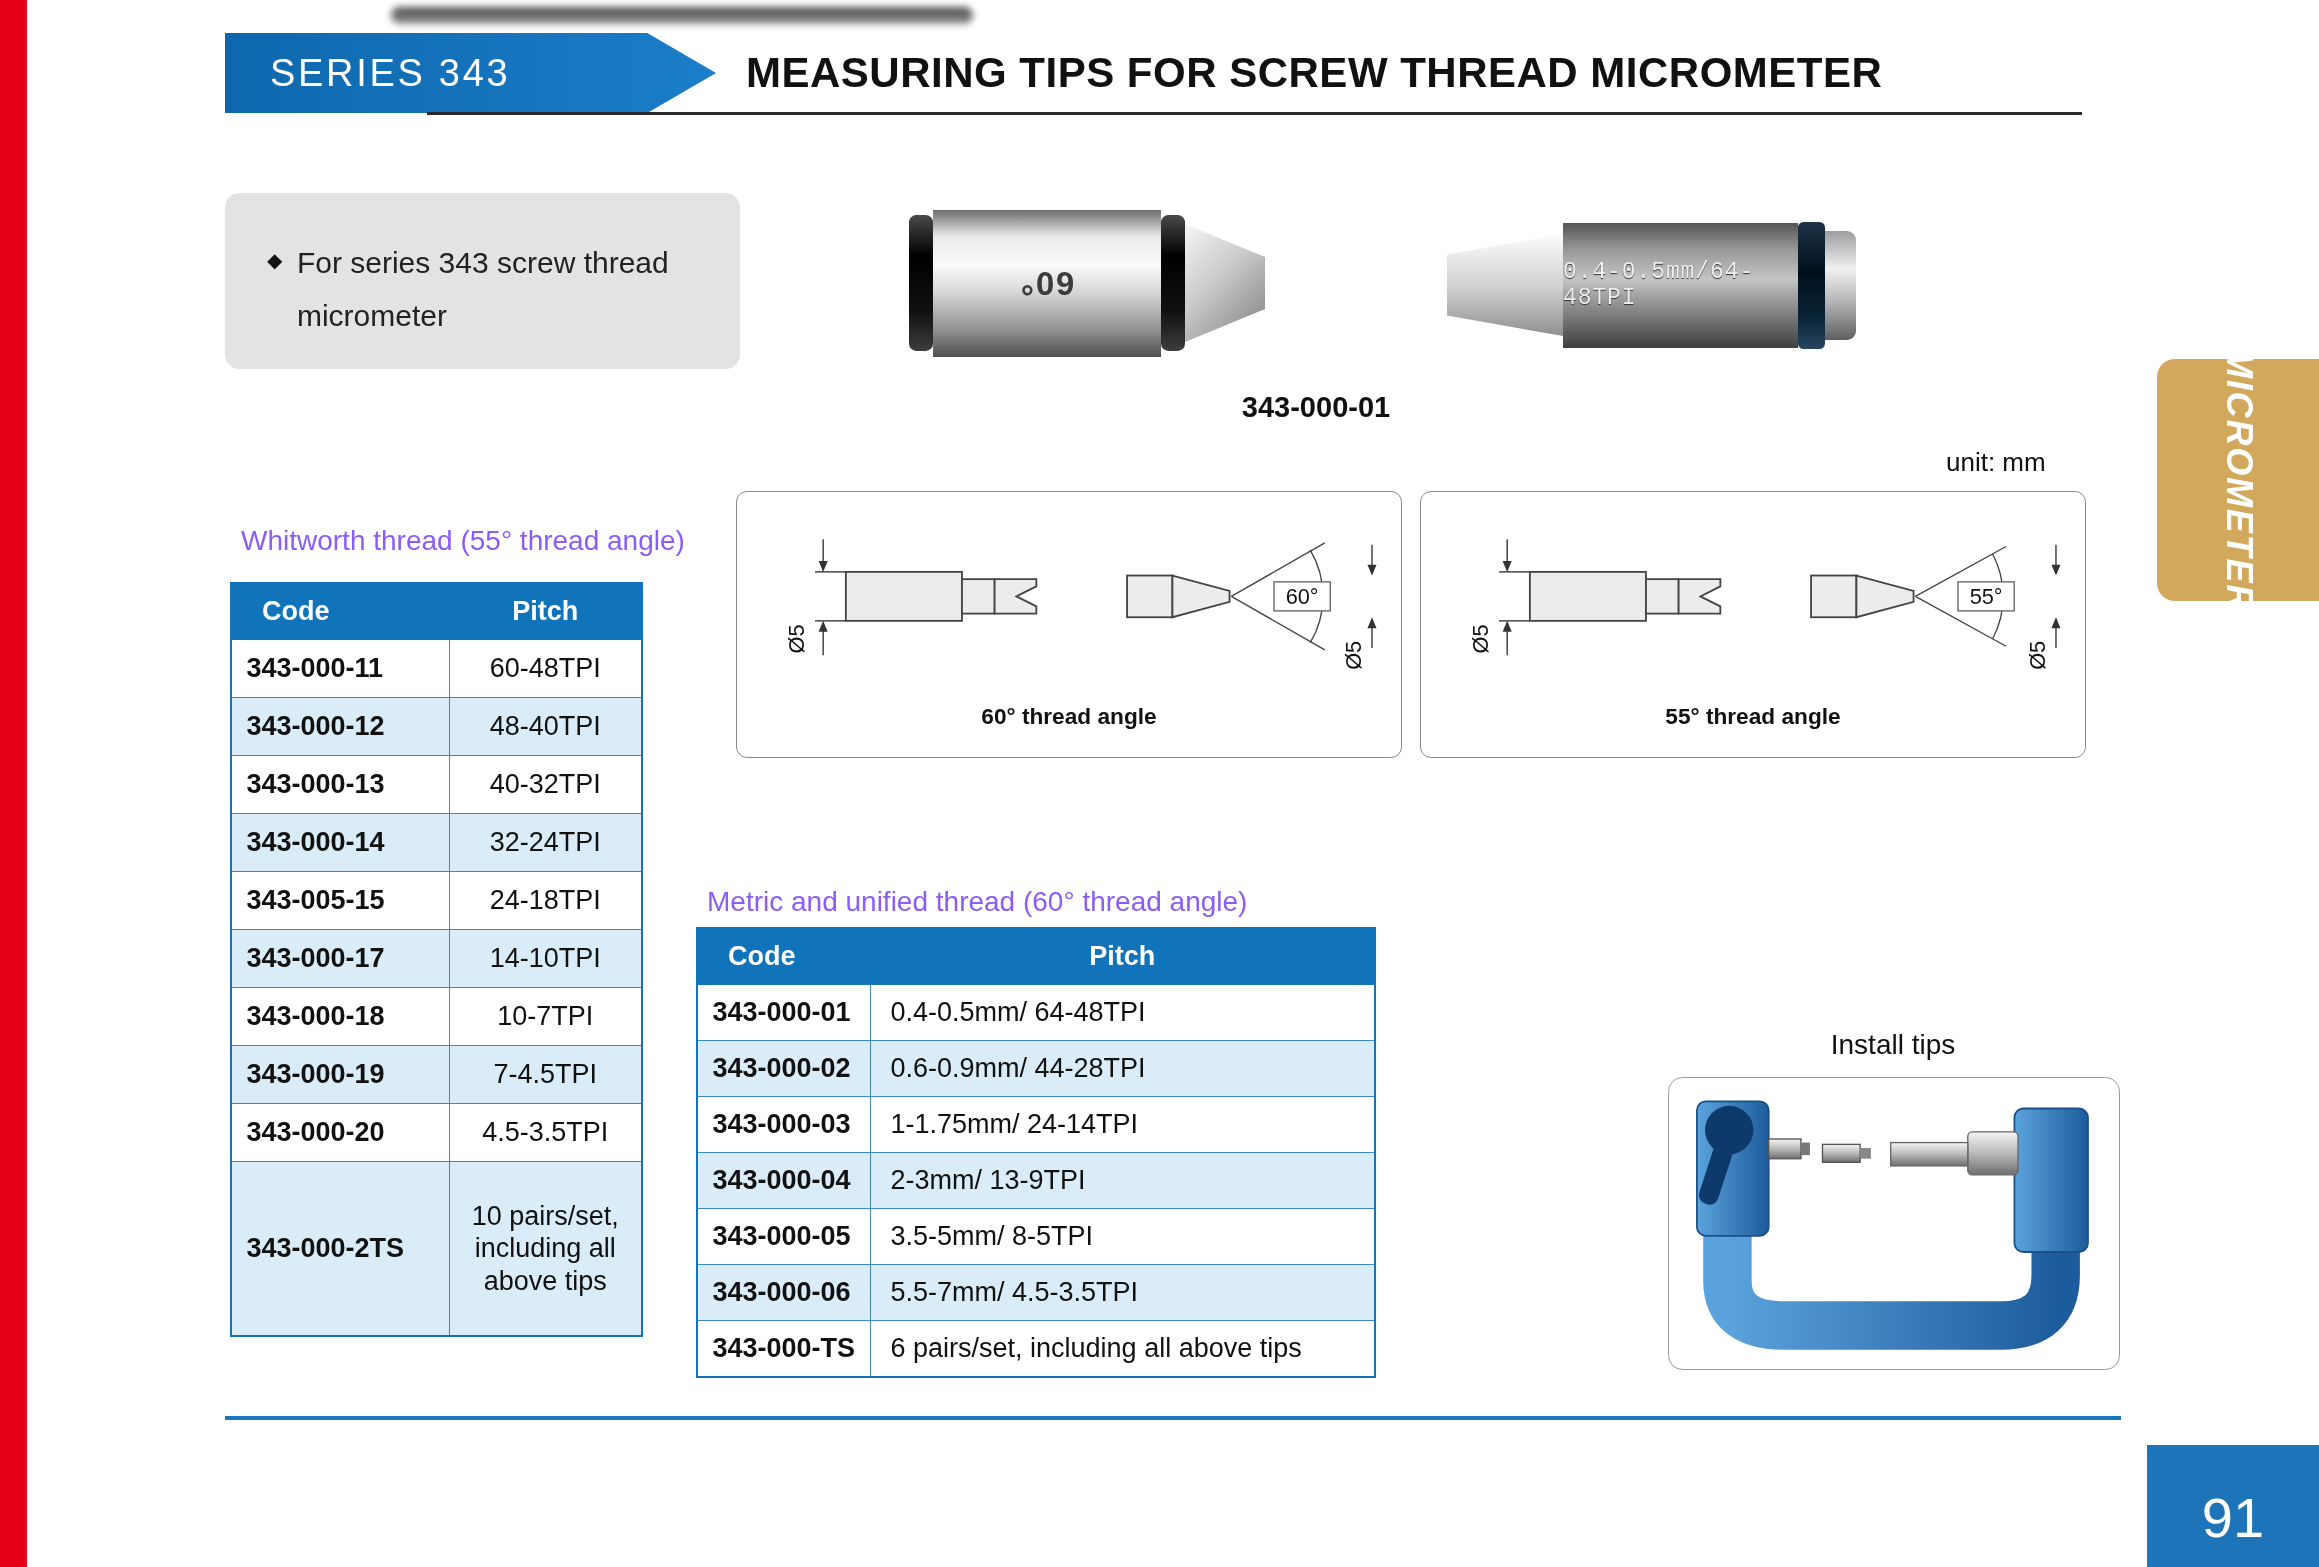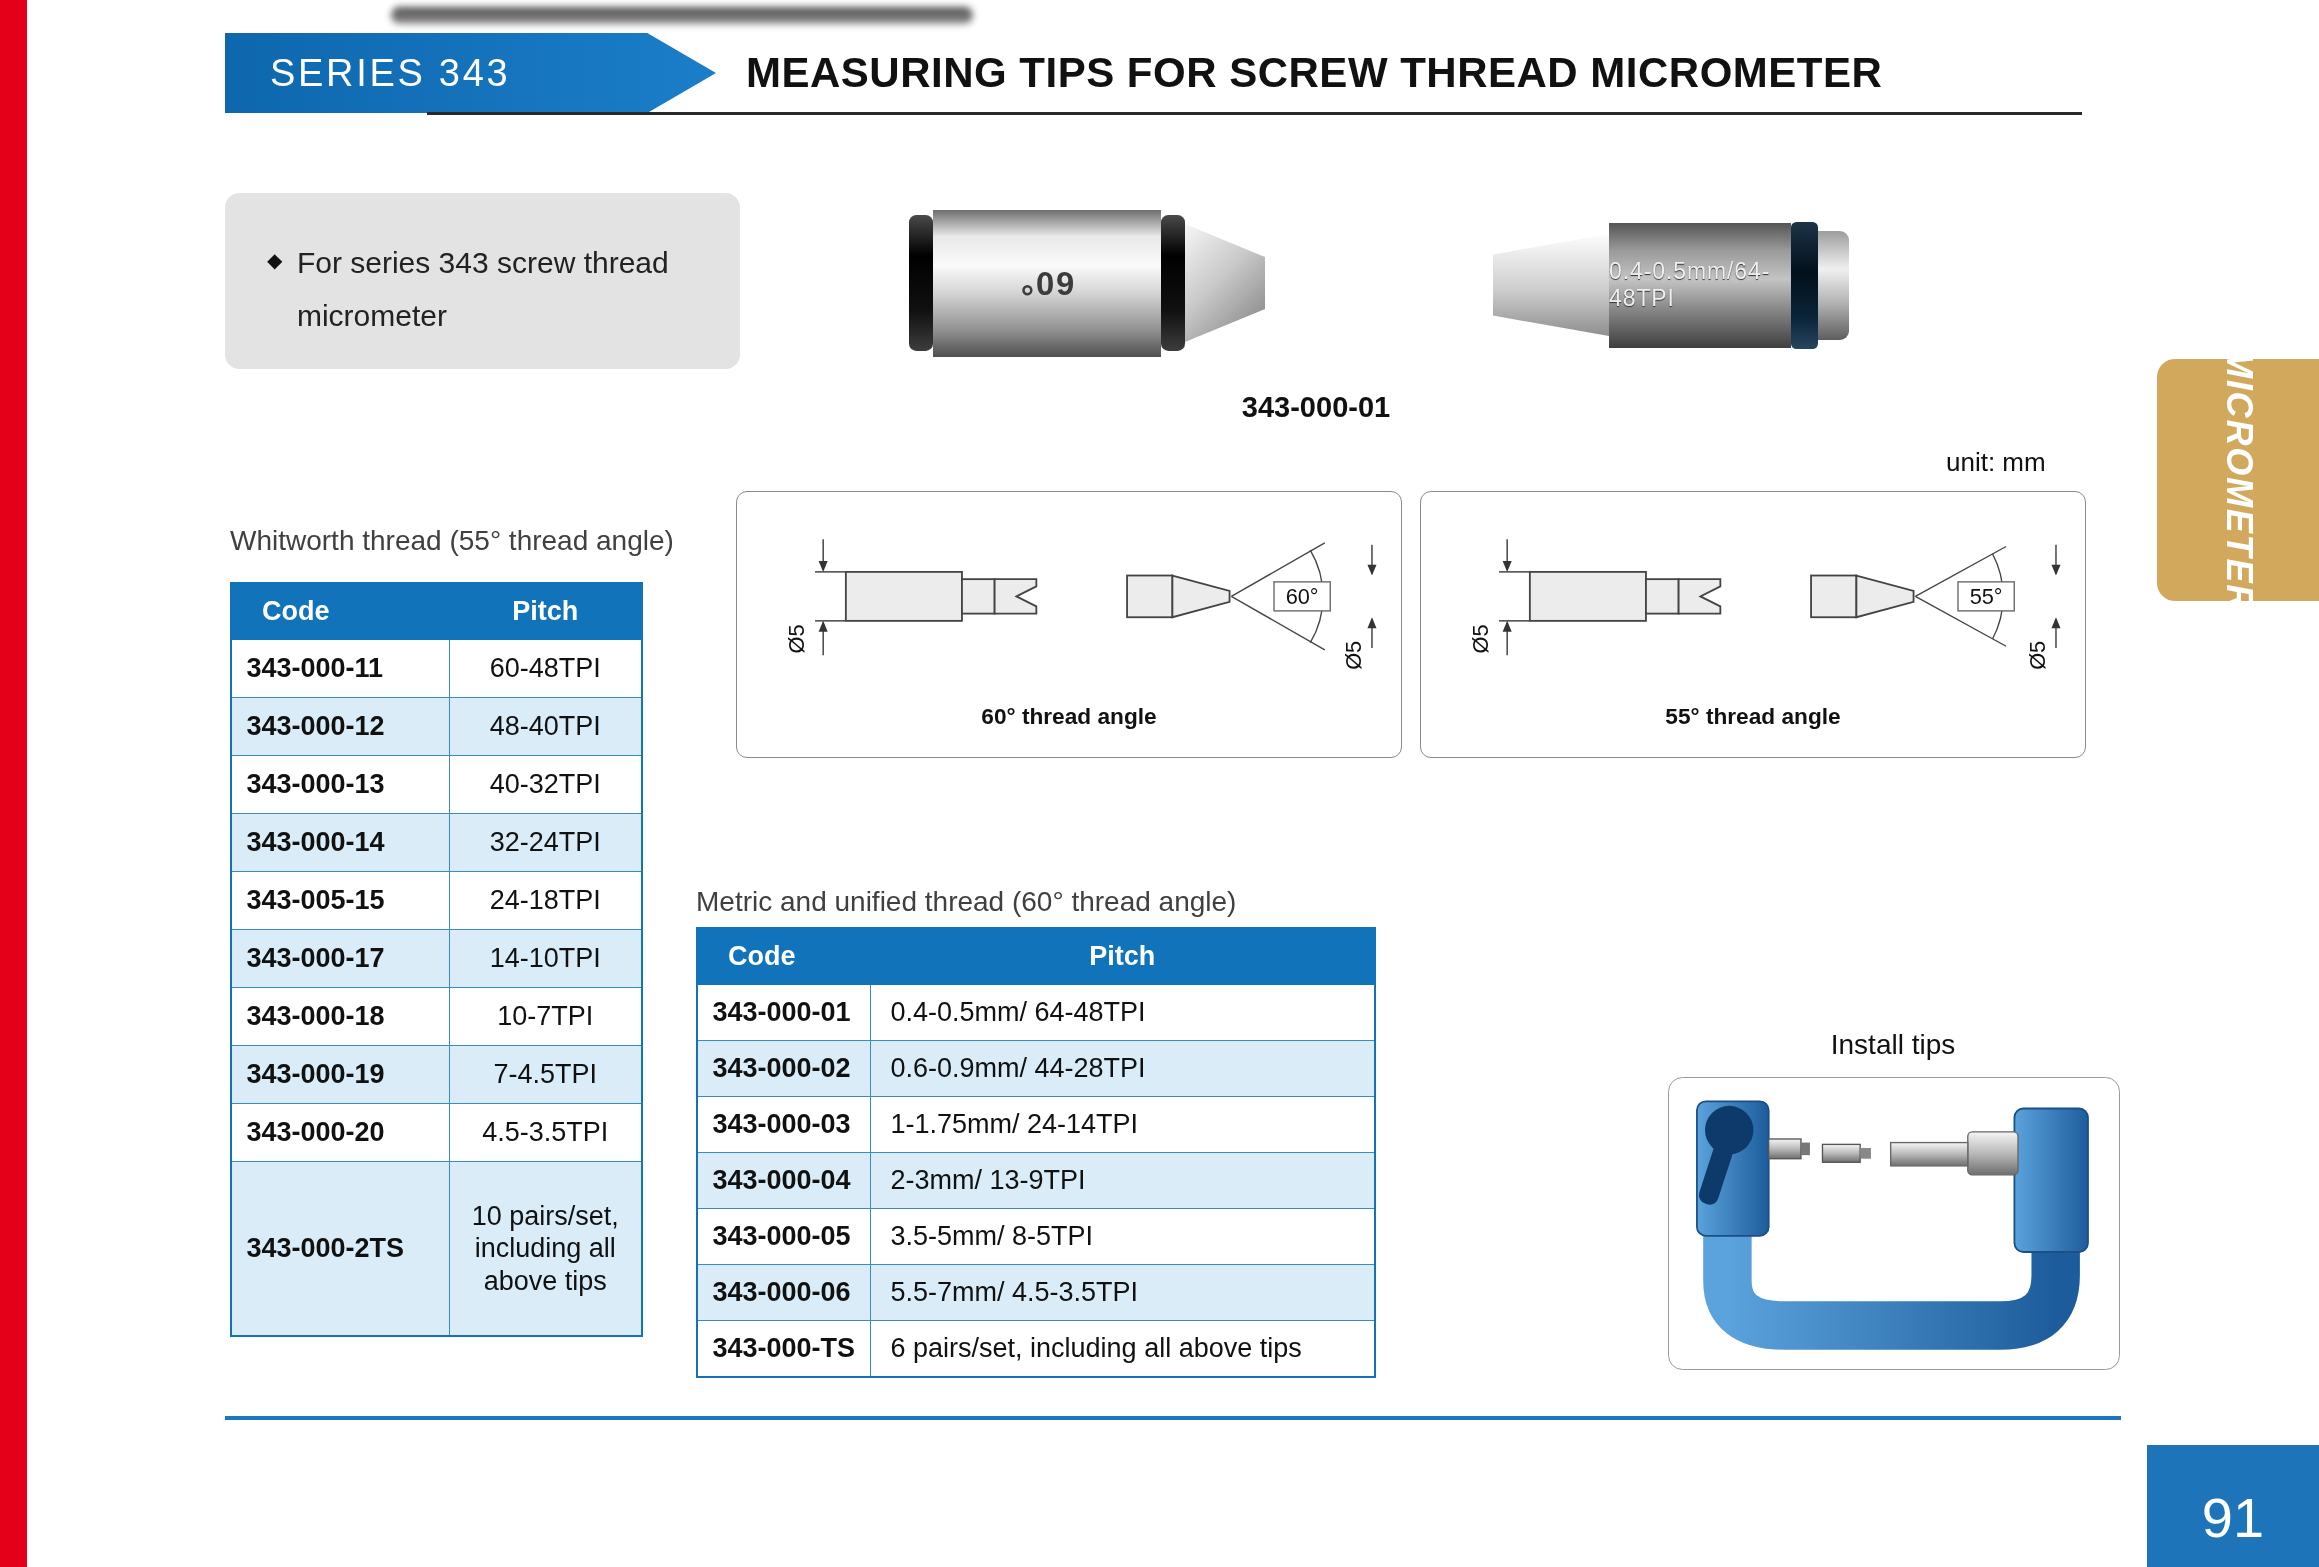--- a/index.html
+++ b/index.html
@@ -29,21 +29,21 @@
 
   
   .note-box { position:absolute; left:225px; top:193px; width:515px; height:176px;
     background:#e3e3e3; border-radius:14.5px; display:flex; padding:44px 33px 0 42px; box-sizing:border-box; }
   .diamond { font-size:20px; margin-right:14.5px; padding-top:11px; color:#111; }
   .note-text { font-size:30px; line-height:1.75; color:#222; }
 
   
   .photo { position:absolute; display:flex; align-items:center; }
   .photo-left { left:909px; top:205px; width:356px; height:156px; }
-  .photo-right { left:1493px; top:218px; width:356px; height:134px; }
+  .photo-right { left:1447px; top:218px; width:409px; height:134px;font-family:Liberation Mono, monospace; }
   .ring { width:23.6px; height:136px; background:linear-gradient(to bottom,#4a4a4a,#000 30%,#101010 70%,#3d3d3d); border-radius:7.3px; }
   .ring-blue { width:27px; height:127px; background:linear-gradient(to bottom,#1d3346,#02101c 40%,#0a2438 75%,#27465f); border-radius:5.5px; }
   .barrel { flex:1; height:147px; display:flex; align-items:center; justify-content:center;
     background:linear-gradient(to bottom,#6e6e6e,#e9e9e9 18%,#fafafa 38%,#d6d6d6 56%,#909090 82%,#4f4f4f); }
   .barrel2 { flex:1; height:125px; display:flex; align-items:center; justify-content:center;
     background:linear-gradient(to bottom,#555,#9a9a9a 22%,#c4c4c4 45%,#8a8a8a 68%,#3f3f3f); }
   .engrave { transform:rotate(180deg); font-size:33px; color:#3c3c3c; letter-spacing:1.8px; font-weight:bold; }
   .print { font-size:23px; color:#efefef; letter-spacing:0.9px; text-shadow:0 0.9px 0.9px #333; }
   .chisel { width:80px; height:118px; background:linear-gradient(135deg,#f6f6f6,#c9c9c9 45%,#7d7d7d);
     clip-path:polygon(0 0, 100% 28%, 100% 72%, 0 100%); }
@@ -54,21 +54,21 @@
   .product-code { position:absolute; left:1134px; top:391px; width:364px; text-align:center; font-size:29px; font-weight:bold; }
   .unit-label { position:absolute; left:1946px; top:447px; font-size:26px; color:#111; }
 
   
   .side-tab { position:absolute; left:2157px; top:359px; width:163px; height:242px;
     background:#d2a95c; border-radius:18px 0 0 18px; display:flex; align-items:center; justify-content:center; }
   .side-tab span { writing-mode:vertical-rl; text-orientation:mixed; color:#fff; font-weight:bold;
     font-style:italic; font-size:36px; letter-spacing:1.8px; }
 
   
-  .tbl-title { position:absolute; font-size:28px; color:#404040; }
+  .tbl-title { position:absolute; font-size:28px; color:#8b5cf6;margin-left:11px; }
   .tbl-title.wt { left:230px; top:525px; }
   .tbl-title.mt { left:696px; top:886px; }
 
   
   .tbl { position:absolute; border-collapse:collapse; table-layout:fixed; background:#fff;
     font-size:27px; color:#111; border:2.7px solid #1173ba; }
   .tbl th { background:#1173ba; color:#fff; font-weight:bold; height:53px; border:0.9px solid #1173ba; text-align:center; }
   .tbl th.th-code { text-align:left; padding-left:30px; }
   .tbl td { border:0.9px solid #3a8ac6; }
   .tbl tbody tr:nth-child(even) td { background:#d9ecf8; }

